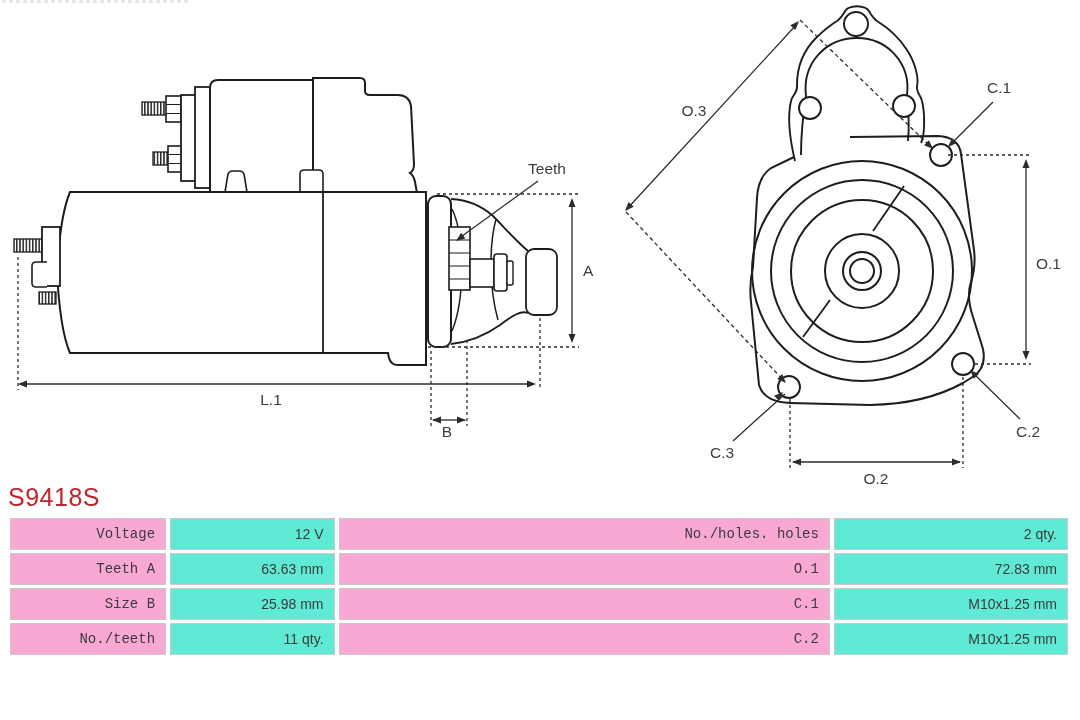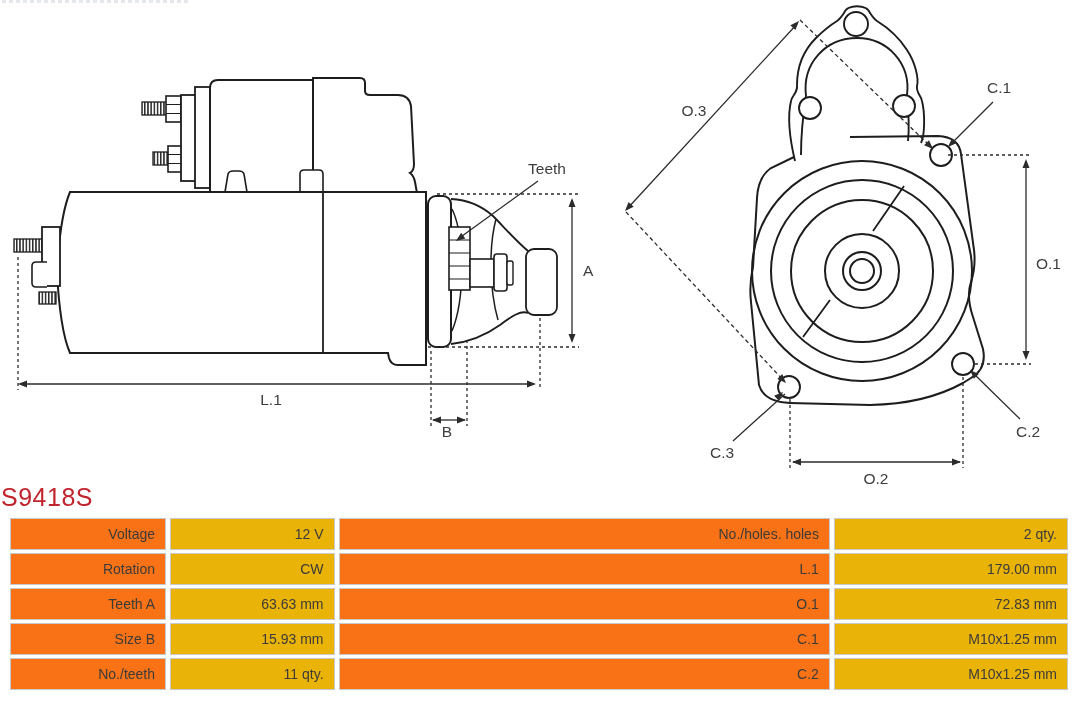--- a/index.html
+++ b/index.html
@@ -1,28 +1,28 @@
 <!DOCTYPE html>
 <html><head>
 <meta charset="utf-8">
 <style>
   html,body{margin:0;padding:0;background:#fff;}
   #page{position:relative;width:1080px;height:720px;background:#fff;overflow:hidden;
         font-family:"Liberation Sans", sans-serif;}
   #artifact{position:absolute;left:2px;top:0;width:186px;height:3px;opacity:.45;
         background:repeating-linear-gradient(90deg,#c3ccd4 0 4px,transparent 4px 7px);}
   #drawing{position:absolute;left:0;top:0;}
-  #part-number{position:absolute;left:1px;top:483px;font-size:25px;letter-spacing:.5px;
+  #part-number{position:absolute;left:8px;top:483px;font-size:25px;letter-spacing:.5px;
         color:#c0242c;}
   #spec{position:absolute;left:6px;top:515px;border-collapse:separate;border-spacing:4px 3px;
         table-layout:fixed;width:1066px;font-size:14px;color:#3b3b3b;}
   #spec td{height:30px;line-height:30px;border:1px solid #c9c9c9;padding:0 10px 0 4px;
         text-align:right;white-space:nowrap;overflow:hidden;}
-  #spec td.lbl{background:#f97316;}
-  #spec td.val{background:#eab308;padding-left:36px;}
+  #spec td.lbl{background:#f9a8d4;font-family:Liberation Mono, monospace;}
+  #spec td.val{background:#5eead4;padding-left:36px;}
   .c1{width:148px;} .c2{width:156px;} .c3{width:466px;} .c4{width:222px;}
   text{font-family:"Liberation Sans", sans-serif;font-size:15.5px;fill:#3d3d3d;}
 </style>
 </head>
 <body>
 
 <div id="page">
 
   <div id="artifact"></div>
 
@@ -164,34 +164,28 @@
         <col class="c4">
       </colgroup>
     <tbody>
         <tr>
       <td class="lbl">Voltage</td>
       <td class="val">12 V</td>
       <td class="lbl">No./holes. holes</td>
       <td class="val">2 qty.</td>
     </tr>
     <tr>
-      <td class="lbl">Rotation</td>
-      <td class="val">CW</td>
-      <td class="lbl">L.1</td>
-      <td class="val">179.00 mm</td>
-    </tr>
-    <tr>
       <td class="lbl">Teeth A</td>
       <td class="val">63.63 mm</td>
       <td class="lbl">O.1</td>
       <td class="val">72.83 mm</td>
     </tr>
     <tr>
       <td class="lbl">Size B</td>
-      <td class="val">15.93 mm</td>
+      <td class="val">25.98 mm</td>
       <td class="lbl">C.1</td>
       <td class="val">M10x1.25 mm</td>
     </tr>
     <tr>
       <td class="lbl">No./teeth</td>
       <td class="val">11 qty.</td>
       <td class="lbl">C.2</td>
       <td class="val">M10x1.25 mm</td>
     </tr>
   </tbody>

